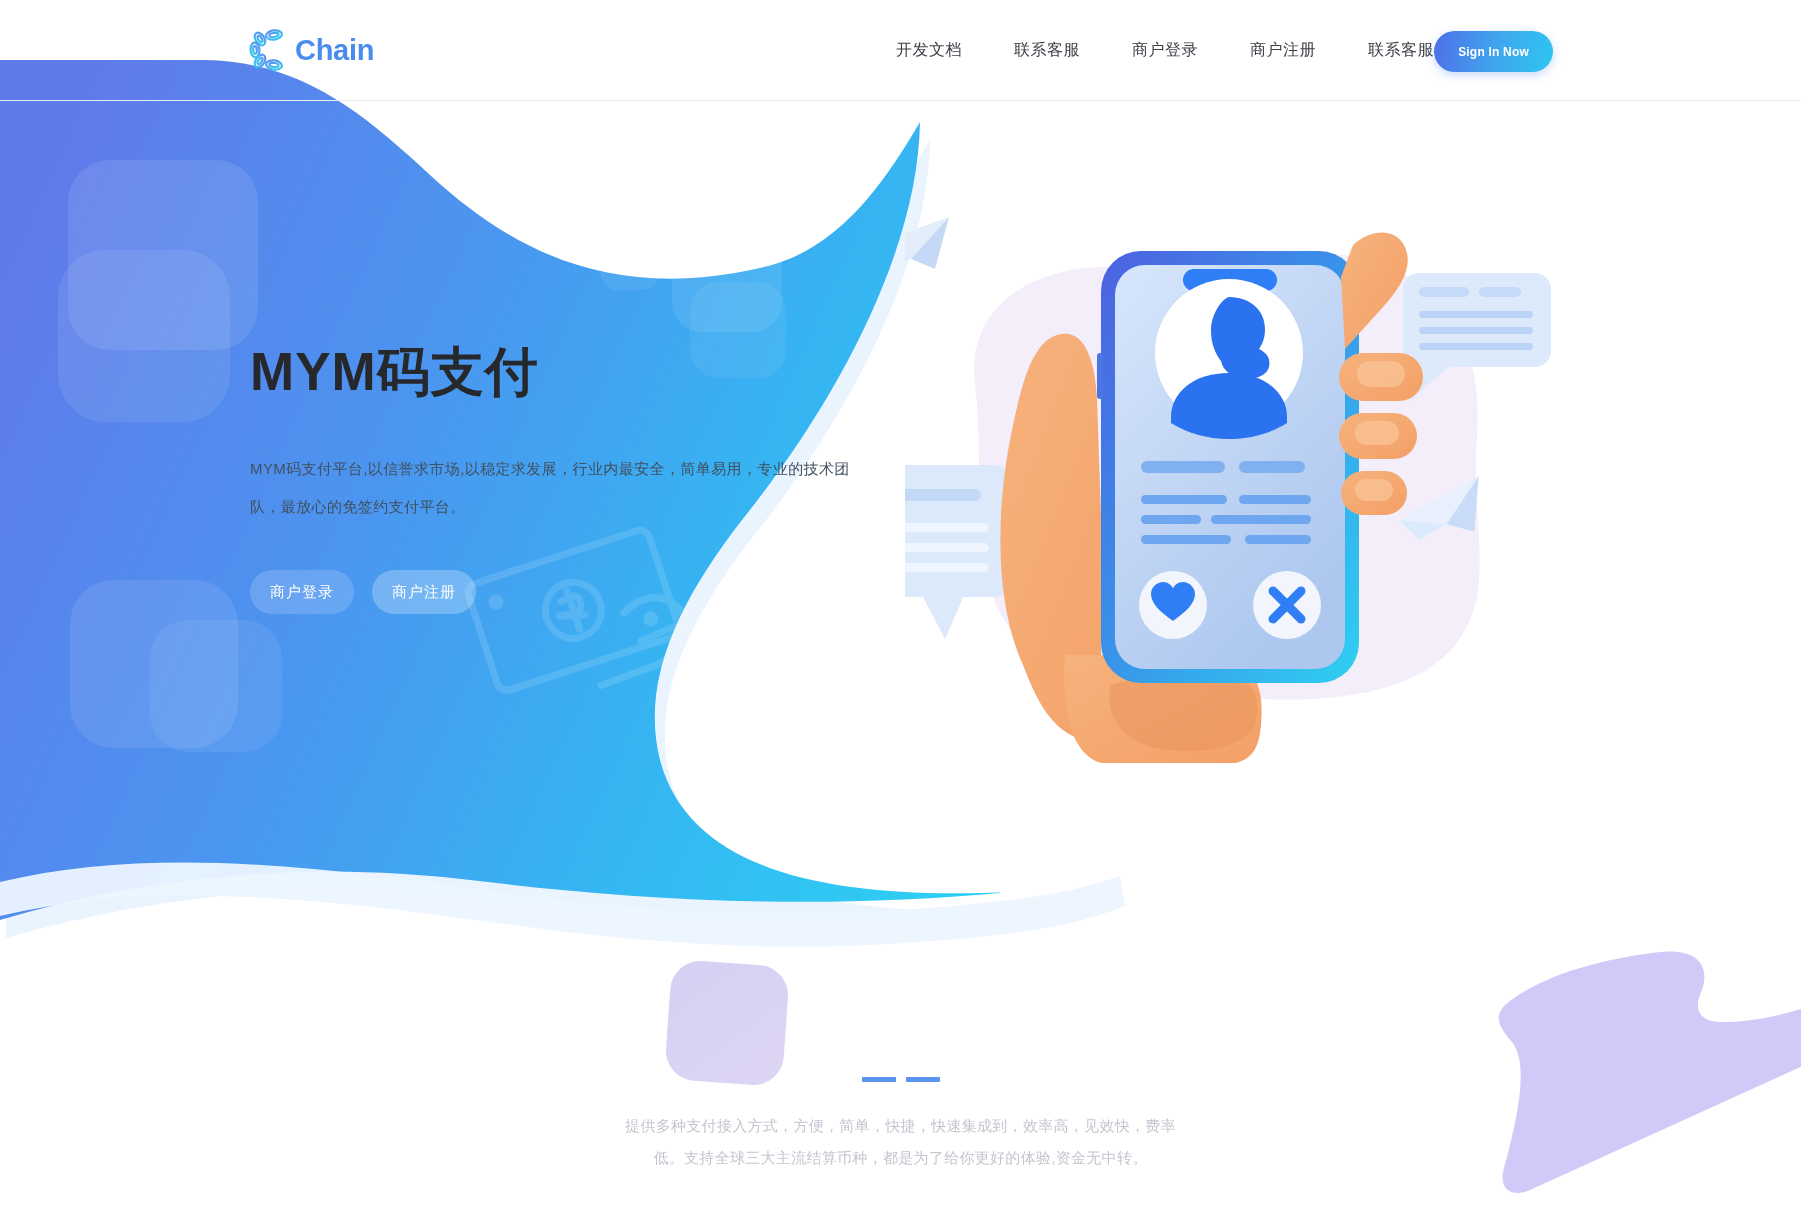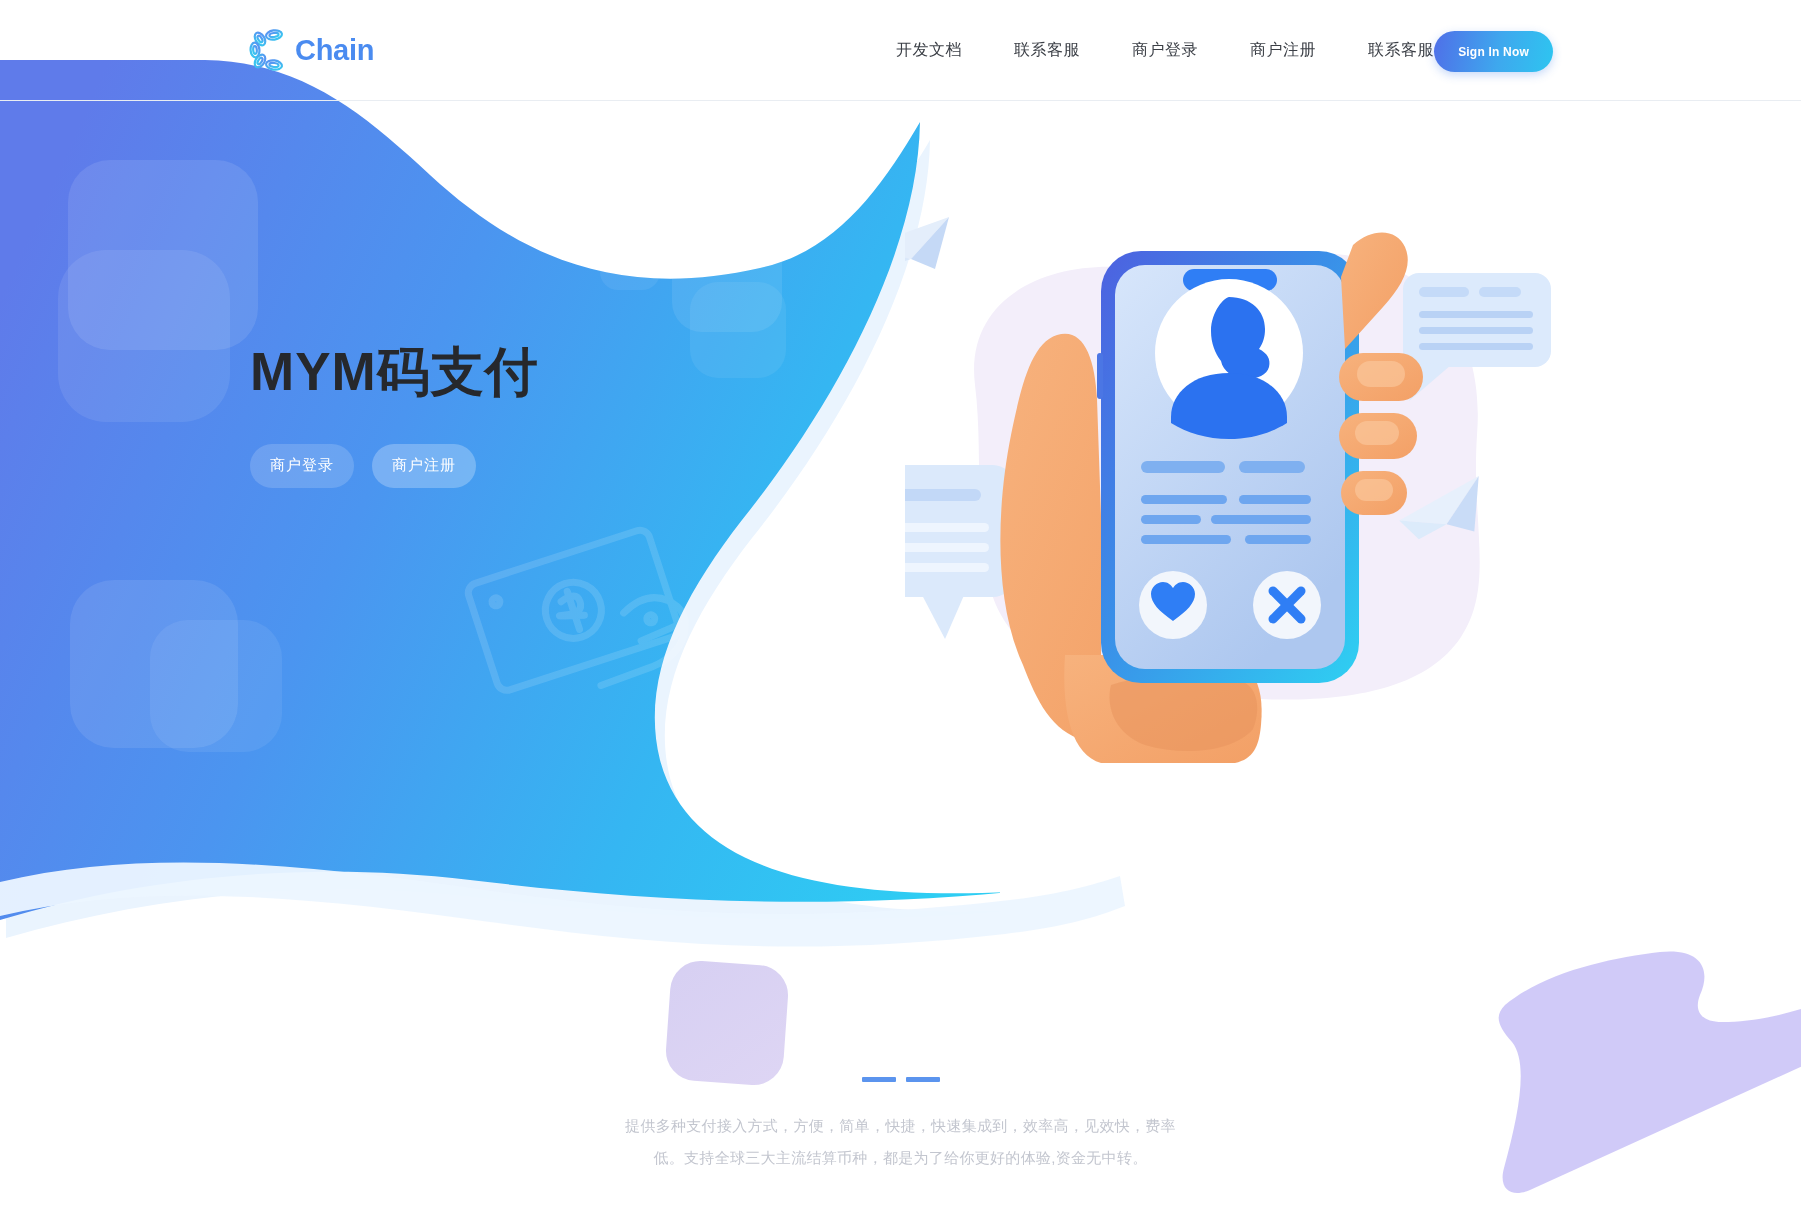--- a/index.html
+++ b/index.html
@@ -368,20 +368,21 @@
       <rect x="452" y="176" width="48" height="26" rx="13" fill="#fac79c" opacity="0.65"></rect>
       <rect x="434" y="228" width="78" height="46" rx="23" fill="url(#handGrad)"></rect>
       <rect x="450" y="236" width="44" height="24" rx="12" fill="#fac79c" opacity="0.65"></rect>
       <rect x="436" y="286" width="66" height="44" rx="22" fill="url(#handGrad)"></rect>
       <rect x="450" y="294" width="38" height="22" rx="11" fill="#fac79c" opacity="0.65"></rect>
     </svg>
   </div>
 
   <div class="hero-content">
     <h1 class="hero-title">MYM码支付</h1>
+    <p class="hero-desc">MYM码支付平台,以信誉求市场,以稳定求发展，行业内最安全，简单易用，专业的技术团队，最放心的免签约支付平台。</p>
     <div class="hero-btns">
       <button class="hero-btn login">商户登录</button>
       <button class="hero-btn signup">商户注册</button>
     </div>
   </div>
 
   <div class="header-line"></div>
   <div class="header">
     <div class="brand">
       <div class="brand-mark">

